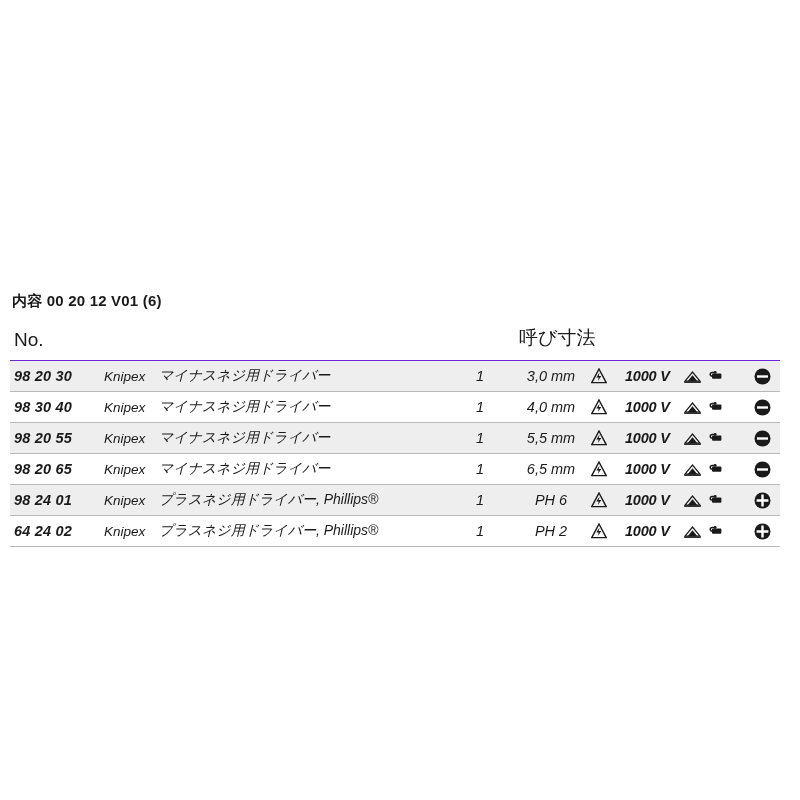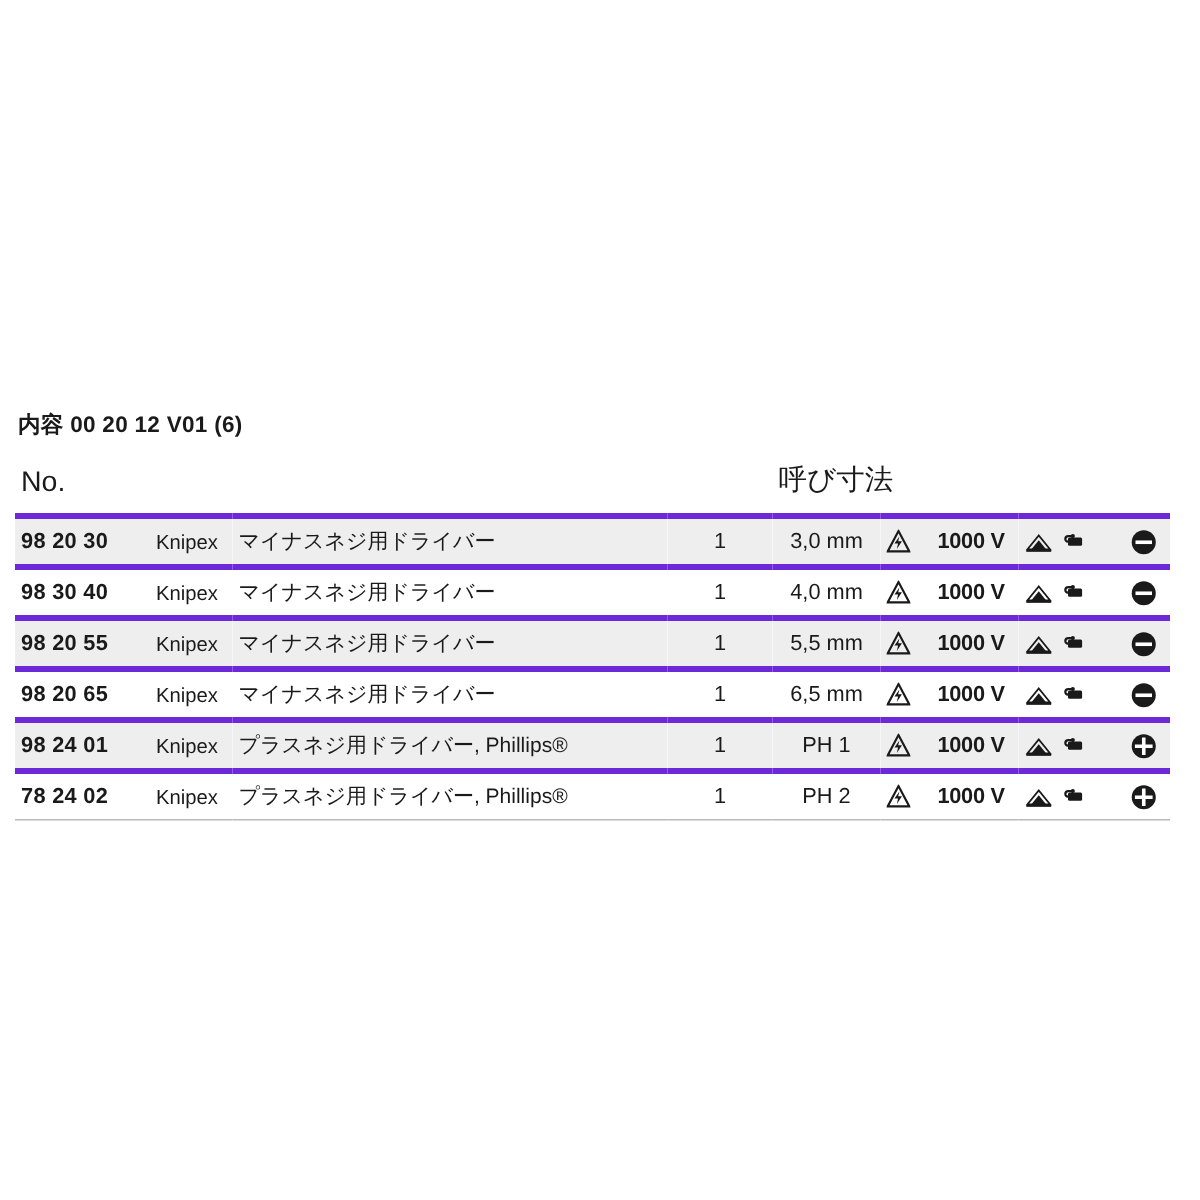--- a/index.html
+++ b/index.html
@@ -16,21 +16,21 @@
   }
   .page {
     position: relative;
     width: 800px;
     height: 800px;
     box-sizing: border-box;
   }
   .content {
     position: absolute;
     left: 10px;
-    top: 274px;
+    top: 292px;
     width: 780px;
   }
   .heading {
     font-size: 15px;
     font-weight: bold;
     letter-spacing: 0.2px;
     margin: 0 0 11px 2px;
     white-space: nowrap;
   }
   table.spec {
@@ -55,27 +55,28 @@
     padding: 3px 4px 9px 4px;
     border: none;
     vertical-align: bottom;
     white-space: nowrap;
   }
   th.th-size {
     text-align: center;
     padding-left: 0;
   }
   table.spec tbody td {
-    border-top: 4px solid #6d28d9;
+    border-top: 1px solid #6d28d9;
     border-bottom: 1px solid #b9b9b9;
     padding: 3px 4px;
     height: 24px;
     vertical-align: middle;
     white-space: nowrap;
     overflow: hidden;
+    font-style: italic;
   }
   tbody tr.alt td {
     background: #eeeeee;
   }
   td.c-no    { font-weight: bold; letter-spacing: 0.2px; padding-left: 4px; }
   td.c-brand { font-size: 13.5px; padding-left: 2px; padding-right: 0; }
   td.c-desc  { font-size: 14px; padding-left: 0; }
   td.c-qty   { text-align: center; }
   td.c-size  { text-align: center; font-weight: normal; padding-left: 0; padding-right: 2px;}
   td.c-volt  { padding-left: 0; }
@@ -315,21 +316,21 @@
                 </svg>
             </div>
           </td>
         </tr>
 
         <tr class="alt">
           <td class="c-no">98 24 01</td>
           <td class="c-brand">Knipex</td>
           <td class="c-desc">プラスネジ用ドライバー, Phillips®</td>
           <td class="c-qty">1</td>
-          <td class="c-size">PH 1</td>
+          <td class="c-size">PH 6</td>
           <td class="c-volt">
             <div class="volt-cell">
               <span>
                 <svg width="16" height="16" viewBox="0 0 16 16">
                     <path d="M8 1 L15.2 14.6 L0.8 14.6 Z" fill="none" stroke="#1a1a1a" stroke-width="1.4"></path>
                     <path d="M8.6 4.6 L5.3 9.4 L7.7 9.4 L6.9 13 L10.3 7.9 L7.8 7.9 Z" fill="#1a1a1a"></path>
                   </svg>
               </span>
               <span class="volt-text">1000 V</span>
             </div>
@@ -356,21 +357,21 @@
             <div class="tip-wrap">
               <svg width="19" height="19" viewBox="0 0 19 19">
                   <circle cx="9.5" cy="9.5" r="8" fill="#1a1a1a"></circle>
                   <path d="M8.3 3.6 h2.4 v4.7 h4.7 v2.4 h-4.7 v4.7 h-2.4 v-4.7 h-4.7 v-2.4 h4.7 z" fill="#ffffff"></path>
                 </svg>
             </div>
           </td>
         </tr>
 
         <tr>
-          <td class="c-no">78 24 02</td>
+          <td class="c-no">64 24 02</td>
           <td class="c-brand">Knipex</td>
           <td class="c-desc">プラスネジ用ドライバー, Phillips®</td>
           <td class="c-qty">1</td>
           <td class="c-size">PH 2</td>
           <td class="c-volt">
             <div class="volt-cell">
               <span>
                 <svg width="16" height="16" viewBox="0 0 16 16">
                     <path d="M8 1 L15.2 14.6 L0.8 14.6 Z" fill="none" stroke="#1a1a1a" stroke-width="1.4"></path>
                     <path d="M8.6 4.6 L5.3 9.4 L7.7 9.4 L6.9 13 L10.3 7.9 L7.8 7.9 Z" fill="#1a1a1a"></path>

